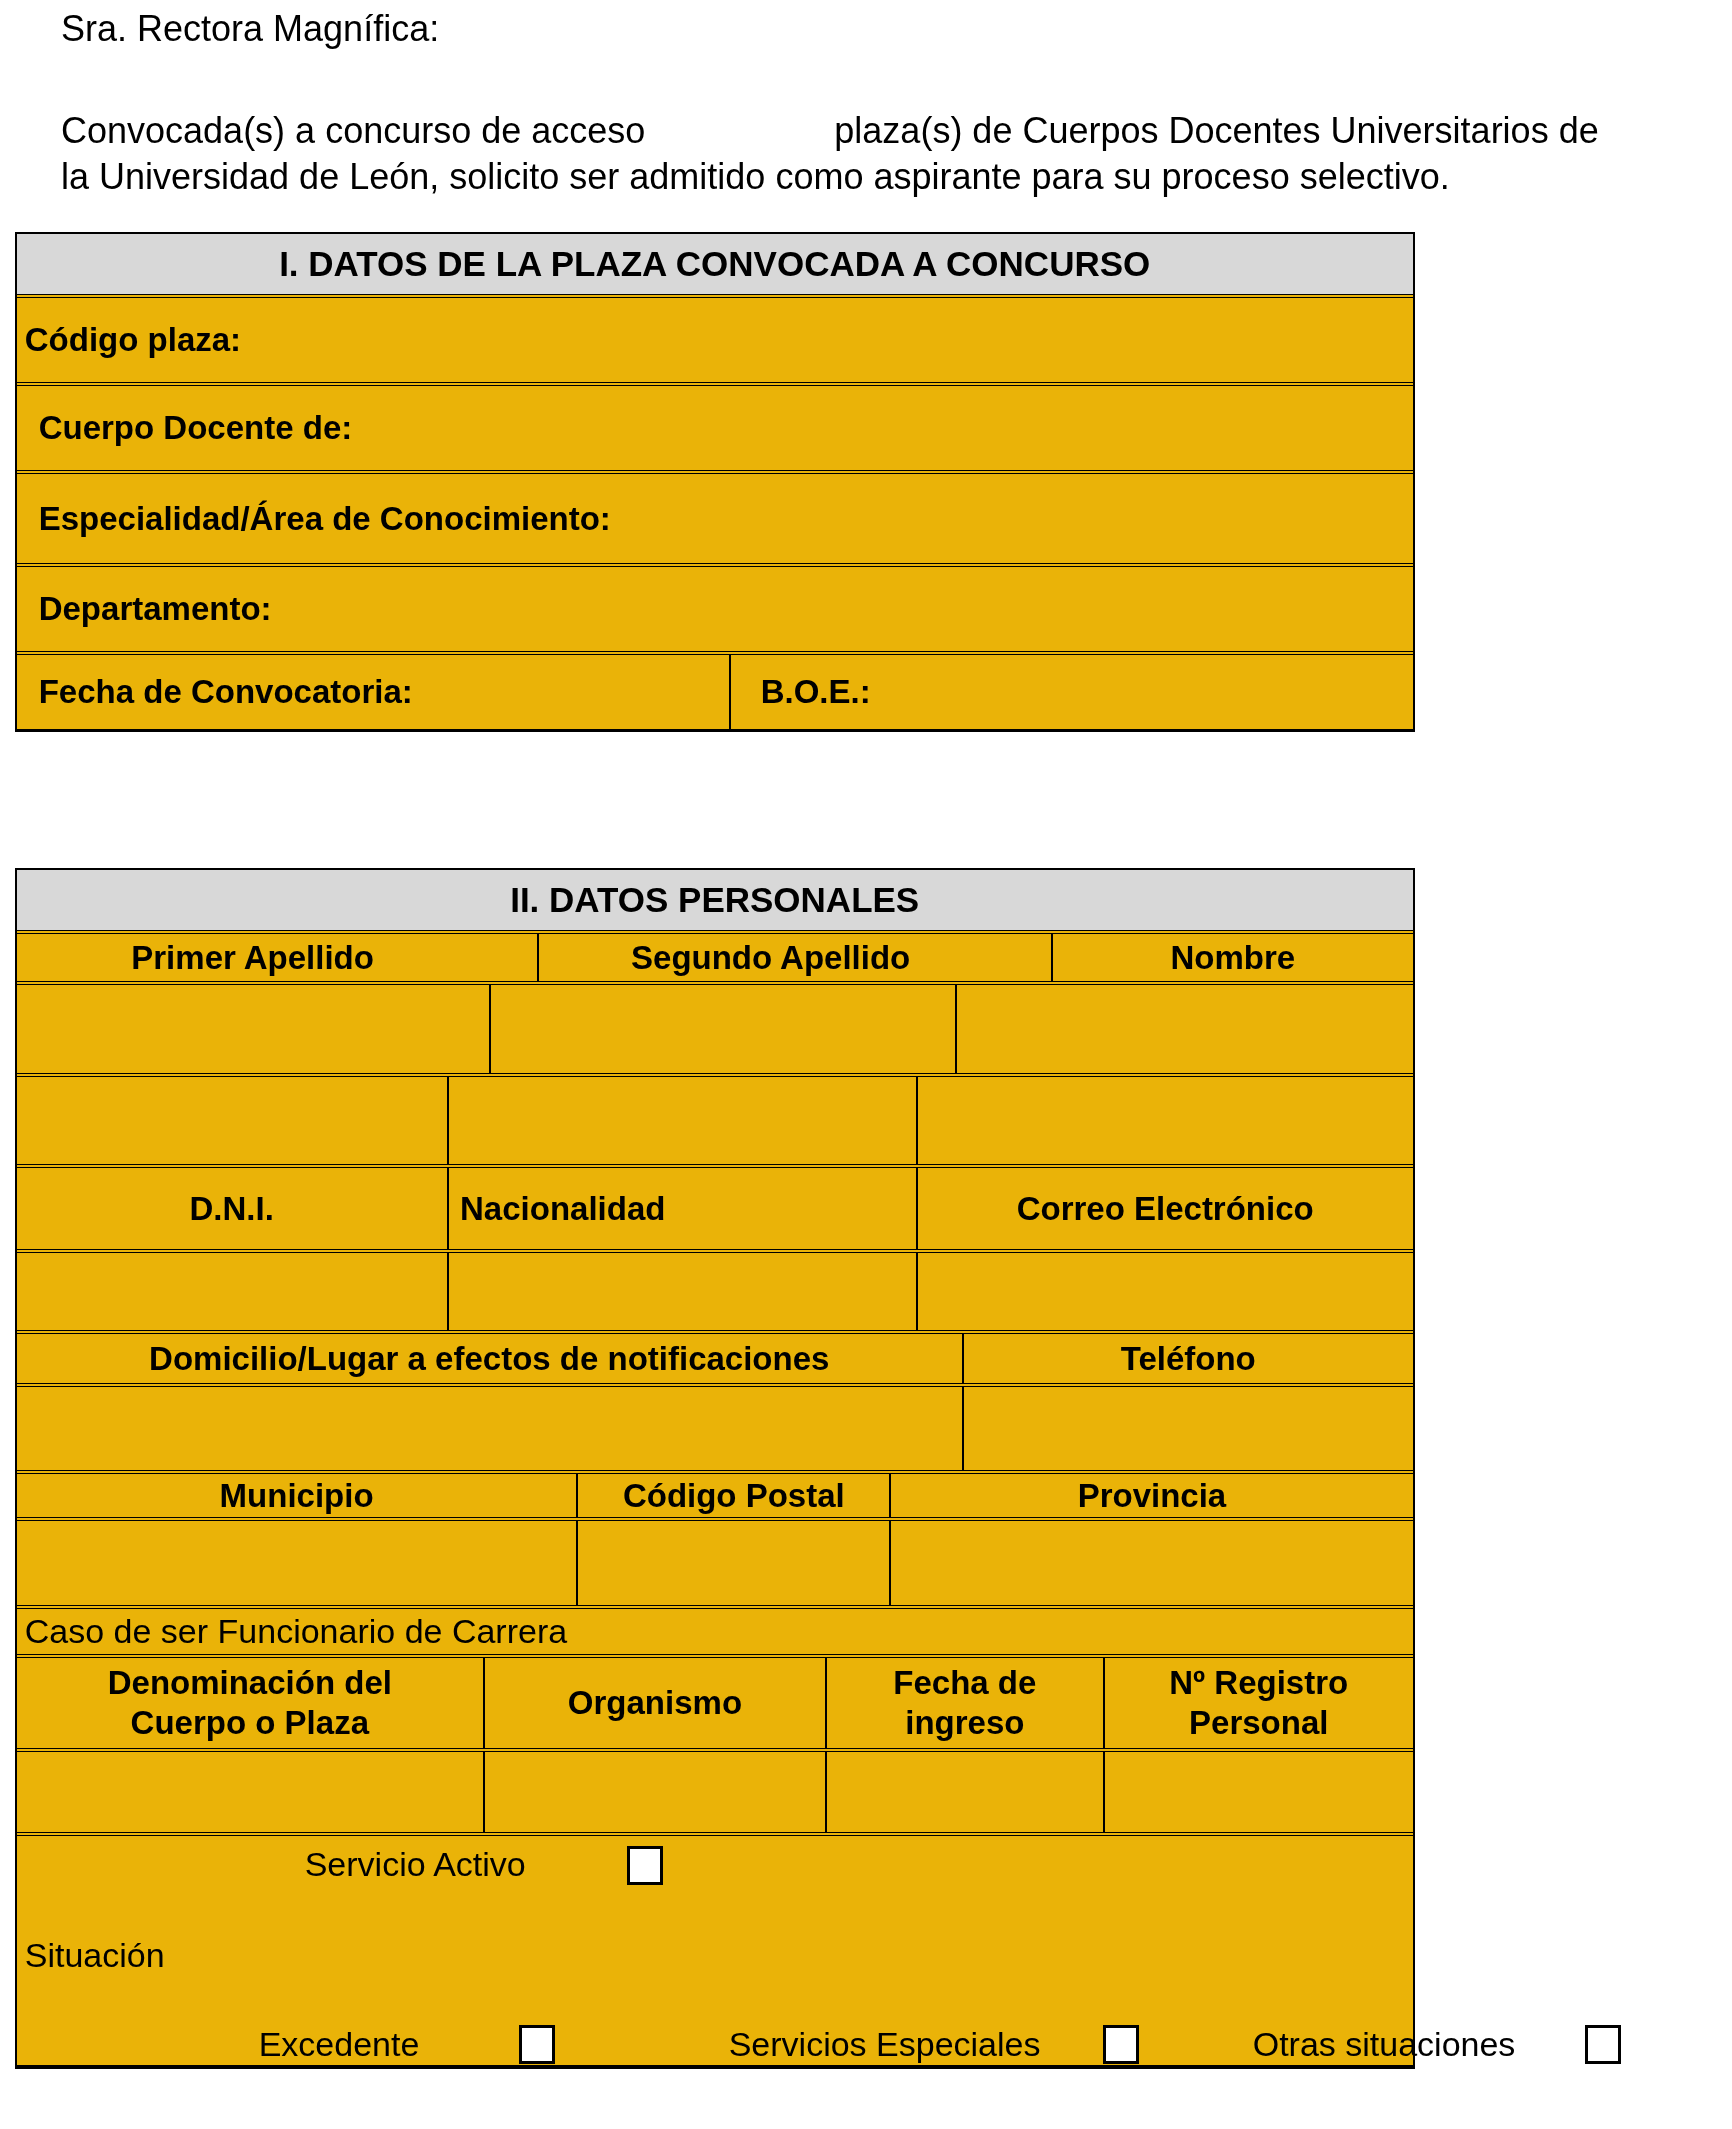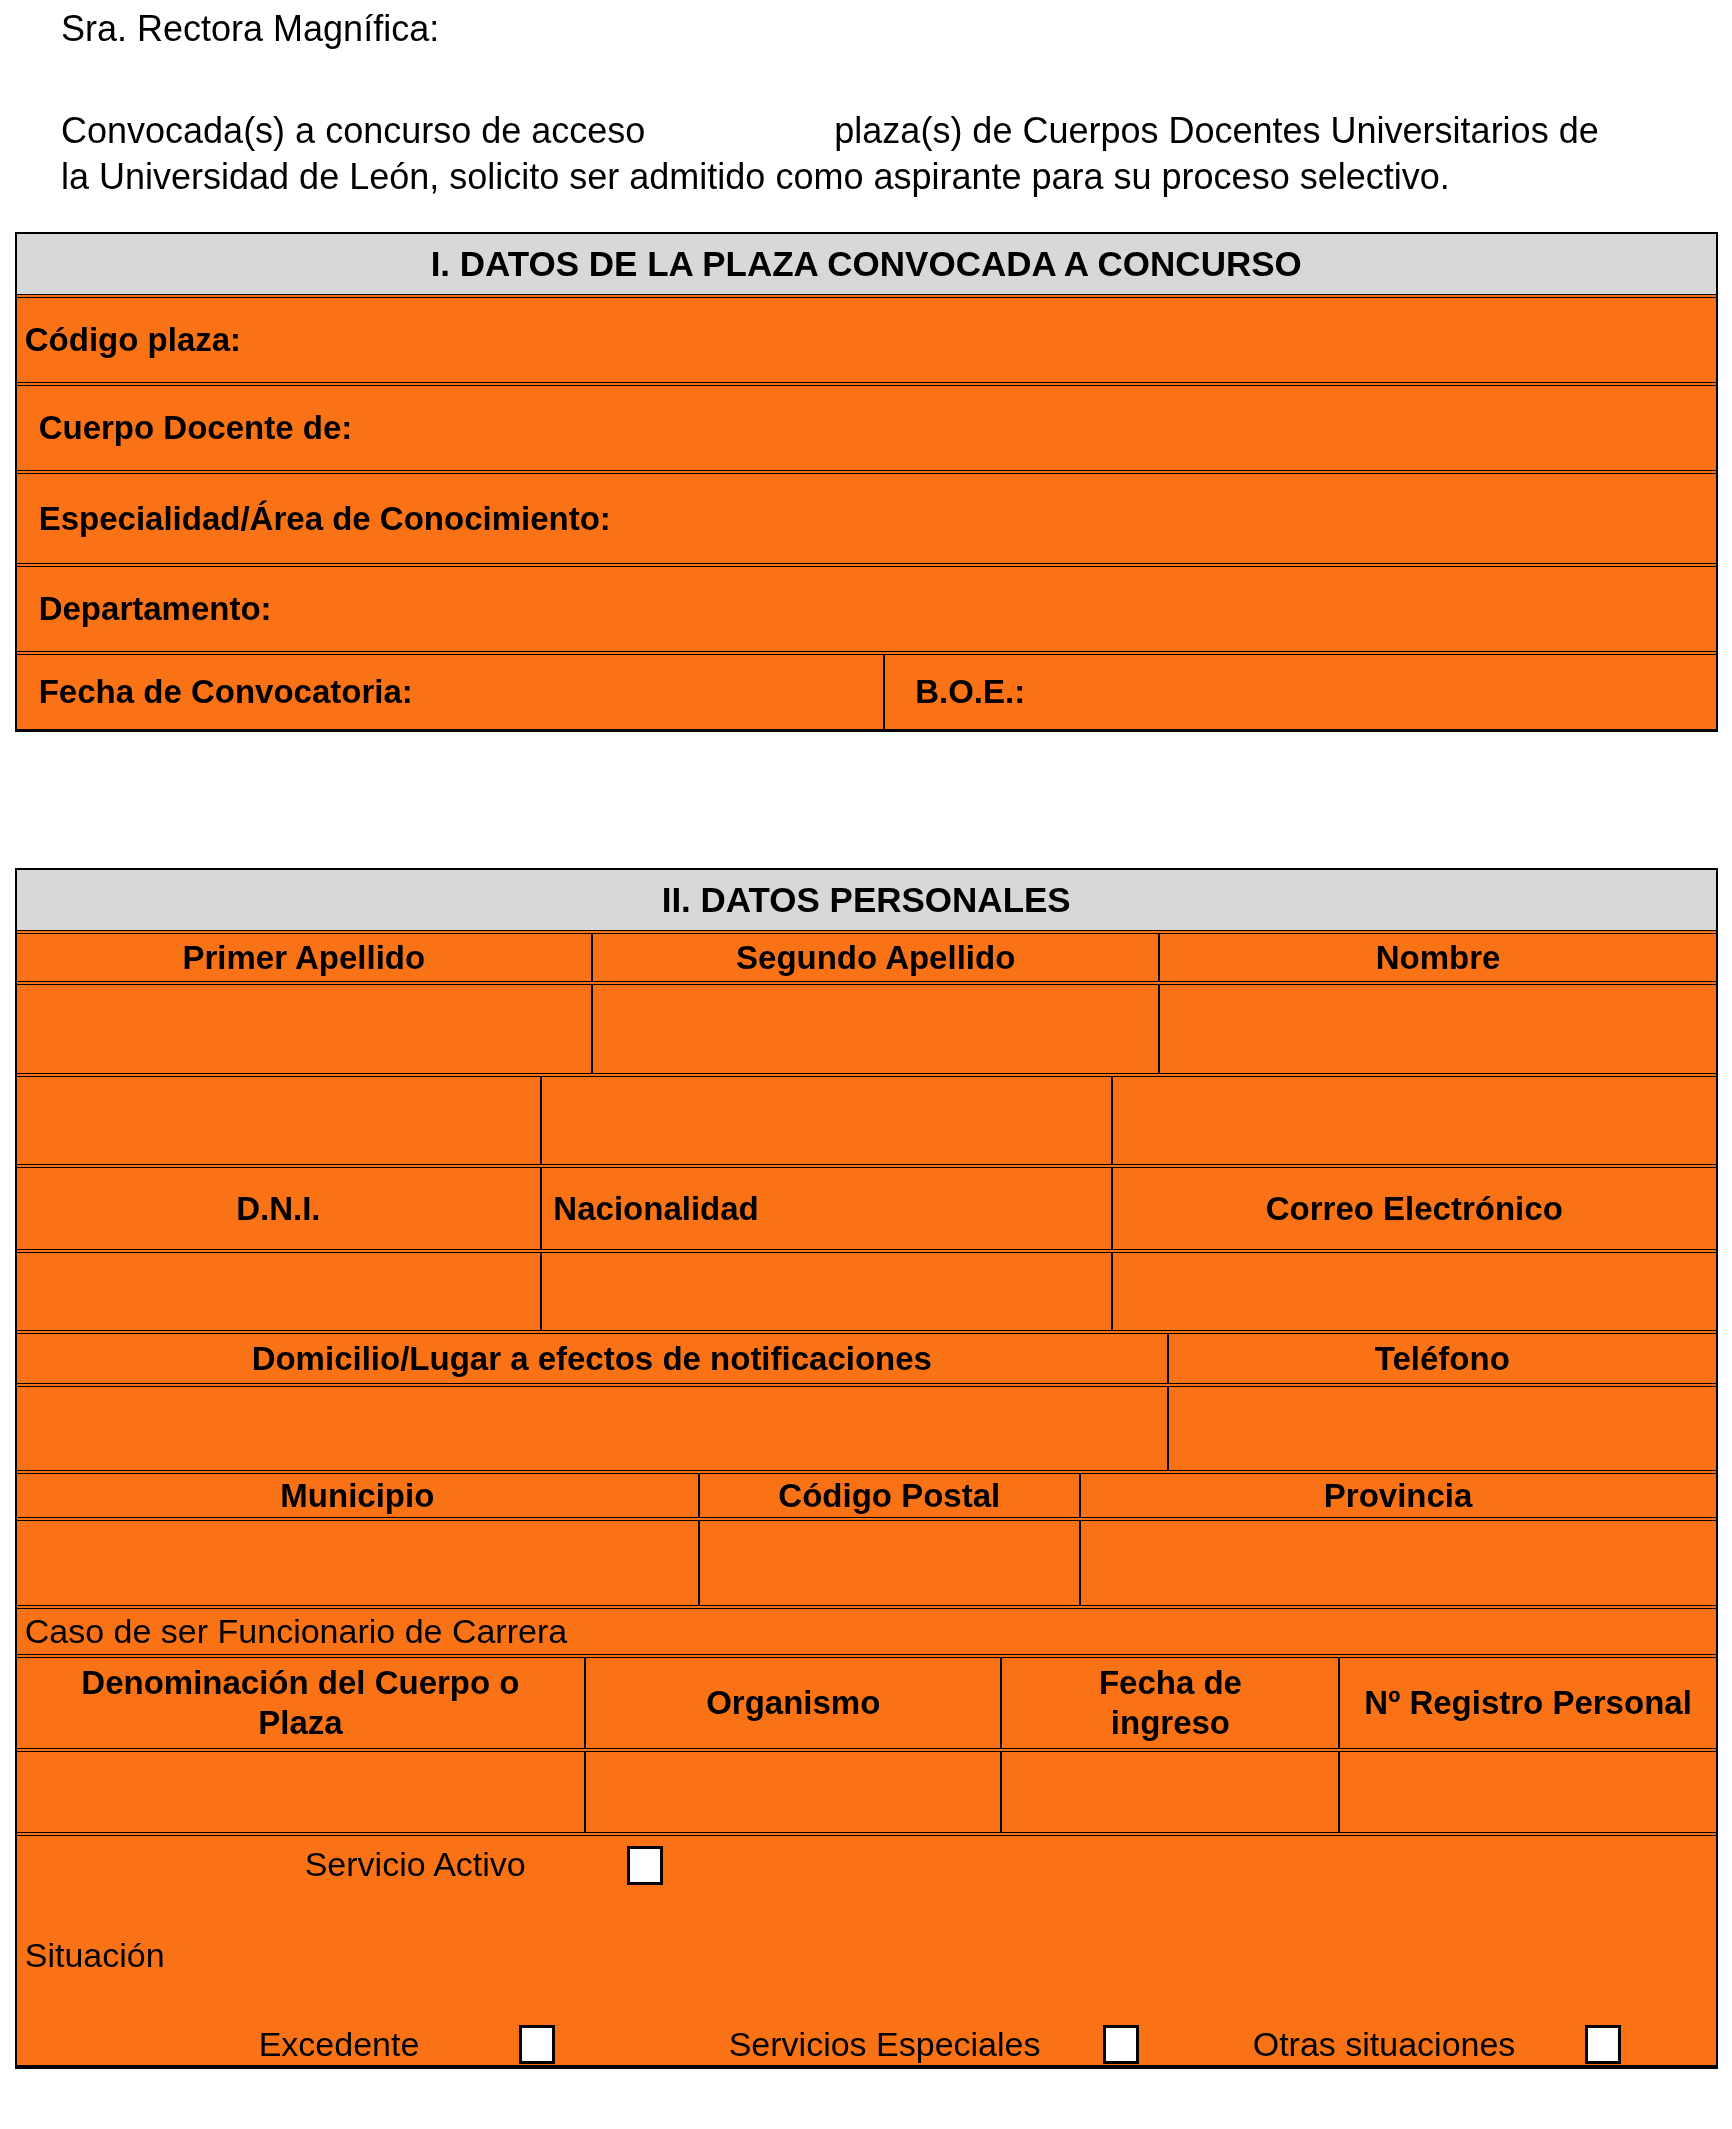--- a/index.html
+++ b/index.html
@@ -13,23 +13,23 @@
     position:absolute;left:61px;top:6.5px;
     font-size:36px;line-height:44px;
   }
   .intro{
     position:absolute;left:61px;top:108px;width:1638px;
     font-size:36px;line-height:46px;
   }
   .gap-spacer{display:inline-block;width:189px;}
 
   .form-table{
-    position:absolute;left:14.7px;width:1703px;
+    position:absolute;left:14.7px;width:1400px;
     border:2.4px solid #000;box-sizing:border-box;
-    background:#f97316;
+    background:#eab308;
   }
   #table1{top:232px;border-bottom-width:3.3px;}
   #table2{top:868px;border-bottom-width:4.1px;}
 
   .row{
     display:flex;box-sizing:border-box;width:100%;
   }
   .row + .row{border-top:4.9px double #000;}
   .cell{
     box-sizing:border-box;flex:0 0 auto;
@@ -88,21 +88,21 @@
     <div class="cell left" style="width:51%;padding-left:22px;">Fecha de Convocatoria:</div>
     <div class="cell left fill" style="padding-left:30px;">B.O.E.:</div>
   </div>
 </div>
 
 <div id="table2" class="form-table">
   <div class="row header-row" style="height:60px;">
     <div class="cell fill">II. DATOS PERSONALES</div>
   </div>
 
-  <div class="row" style="height:51px;">
+  <div class="row" style="height:51px;gap:48px;">
     <div class="cell" style="width:33.8%;">Primer Apellido</div>
     <div class="cell" style="width:33.4%;">Segundo Apellido</div>
     <div class="cell fill">Nombre</div>
   </div>
   <div class="row" style="height:92px;">
     <div class="cell" style="width:33.8%;"></div>
     <div class="cell" style="width:33.4%;"></div>
     <div class="cell fill"></div>
   </div>
 

